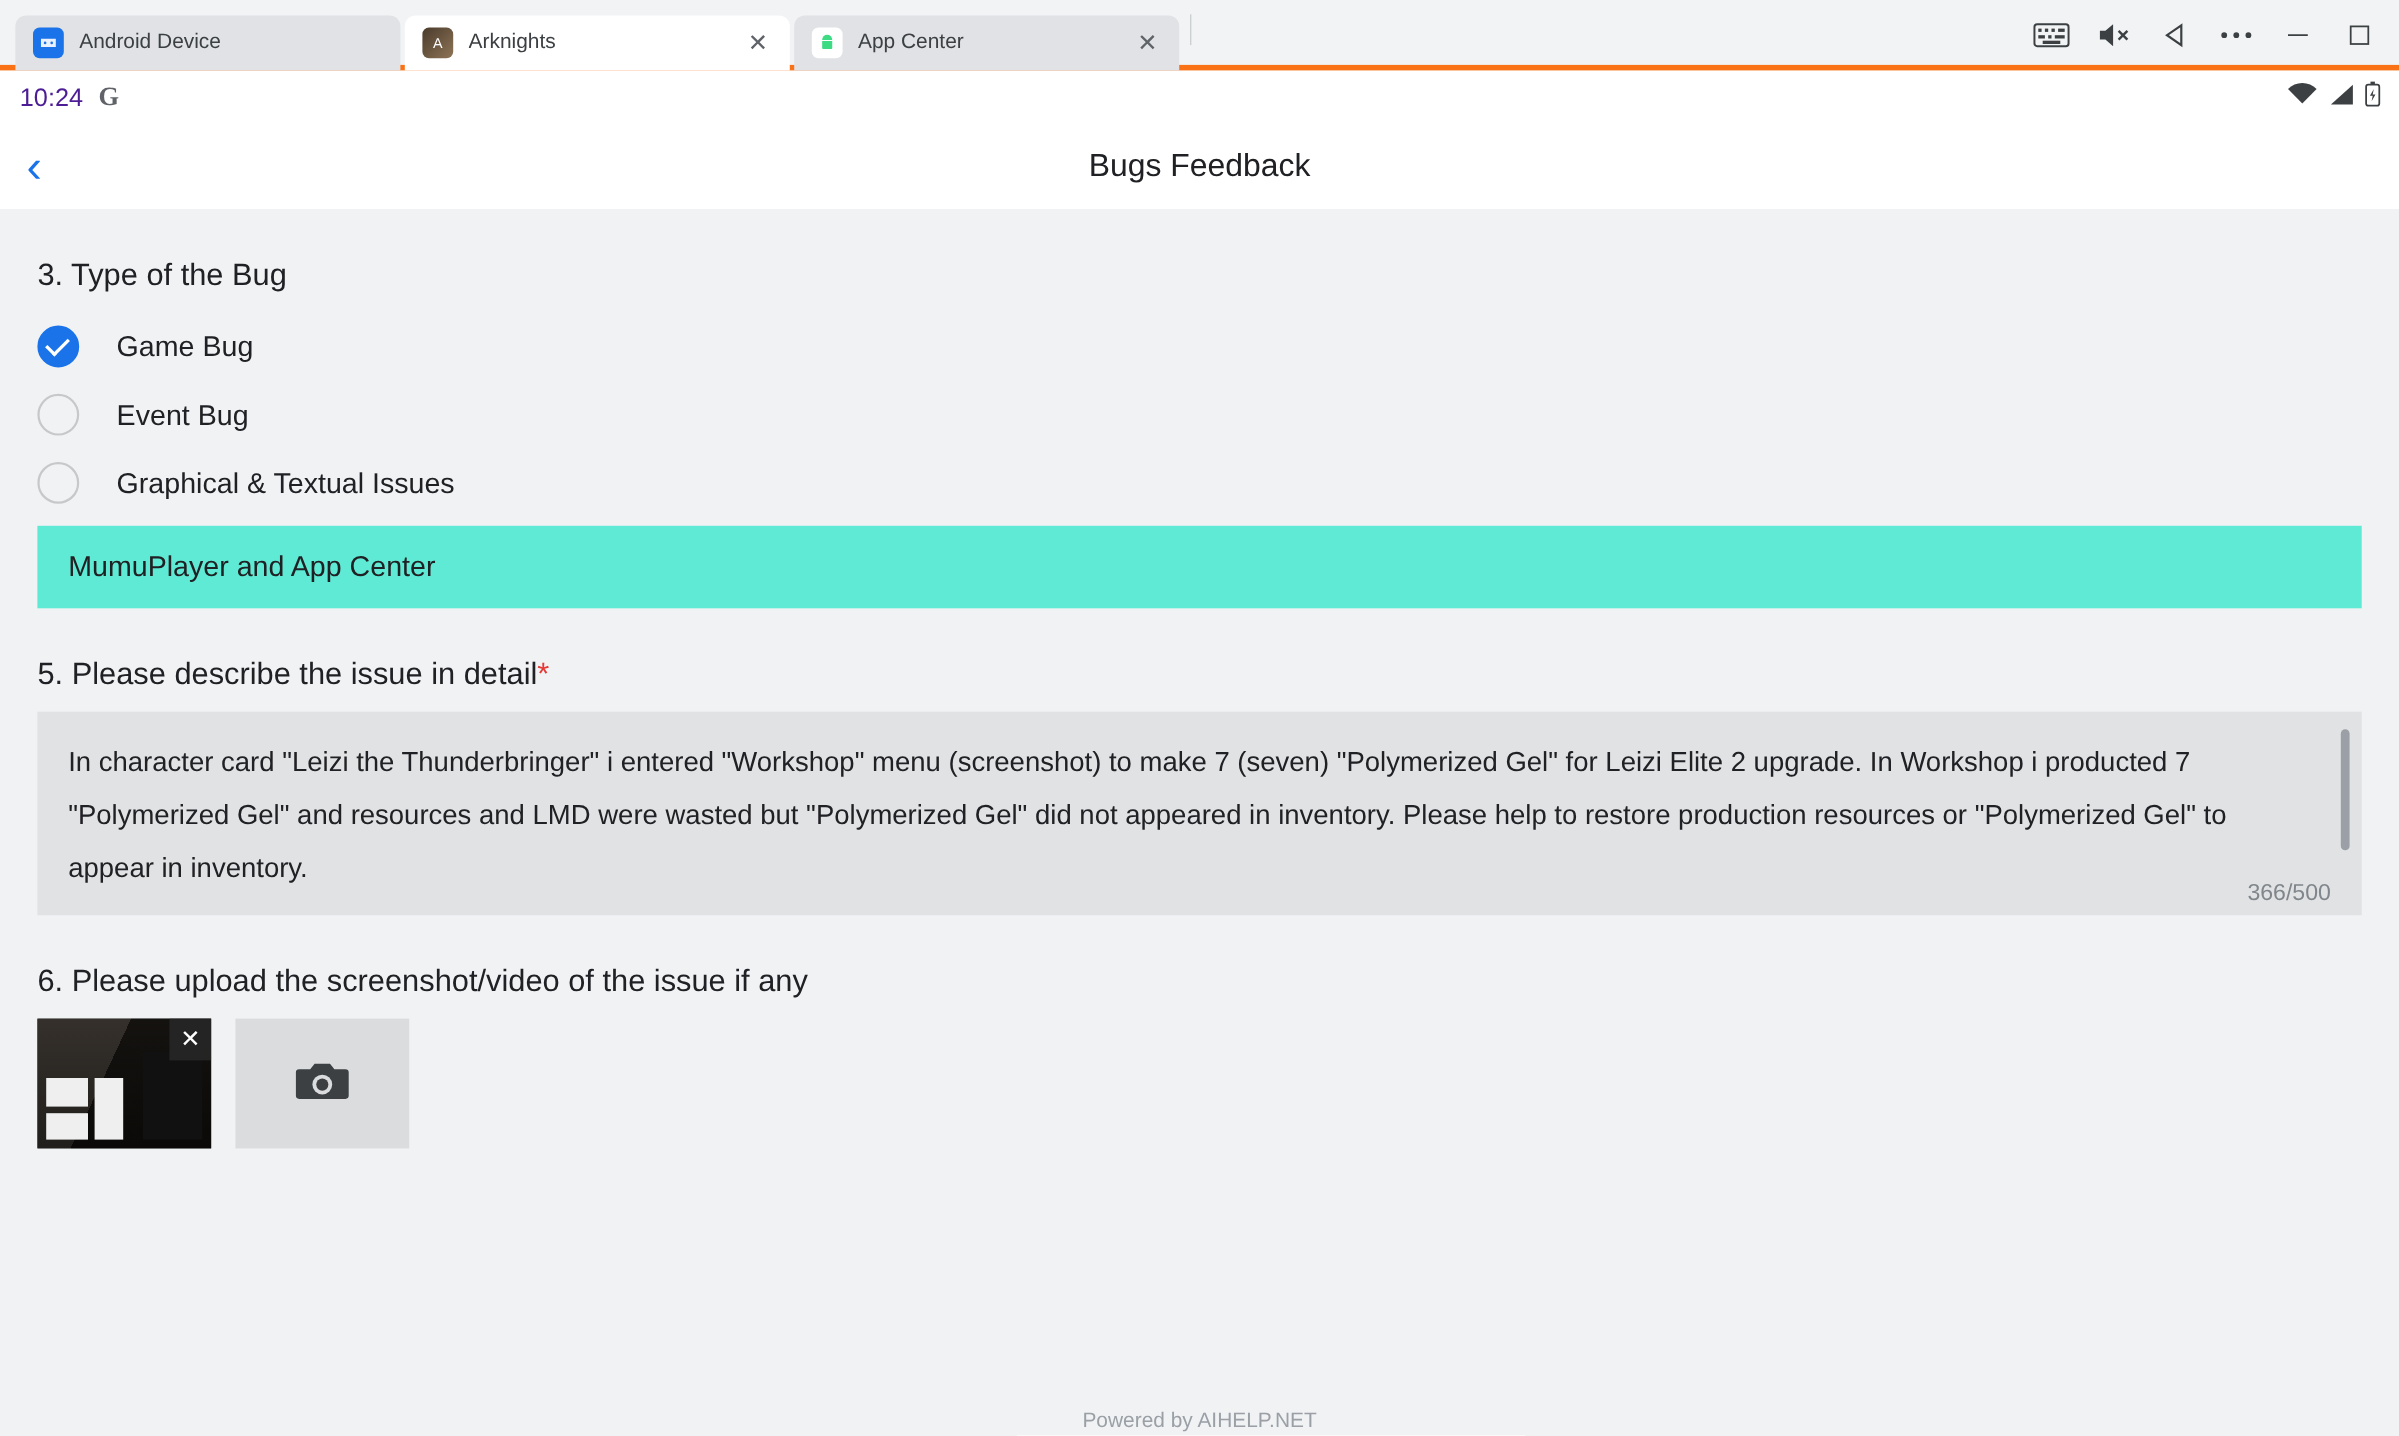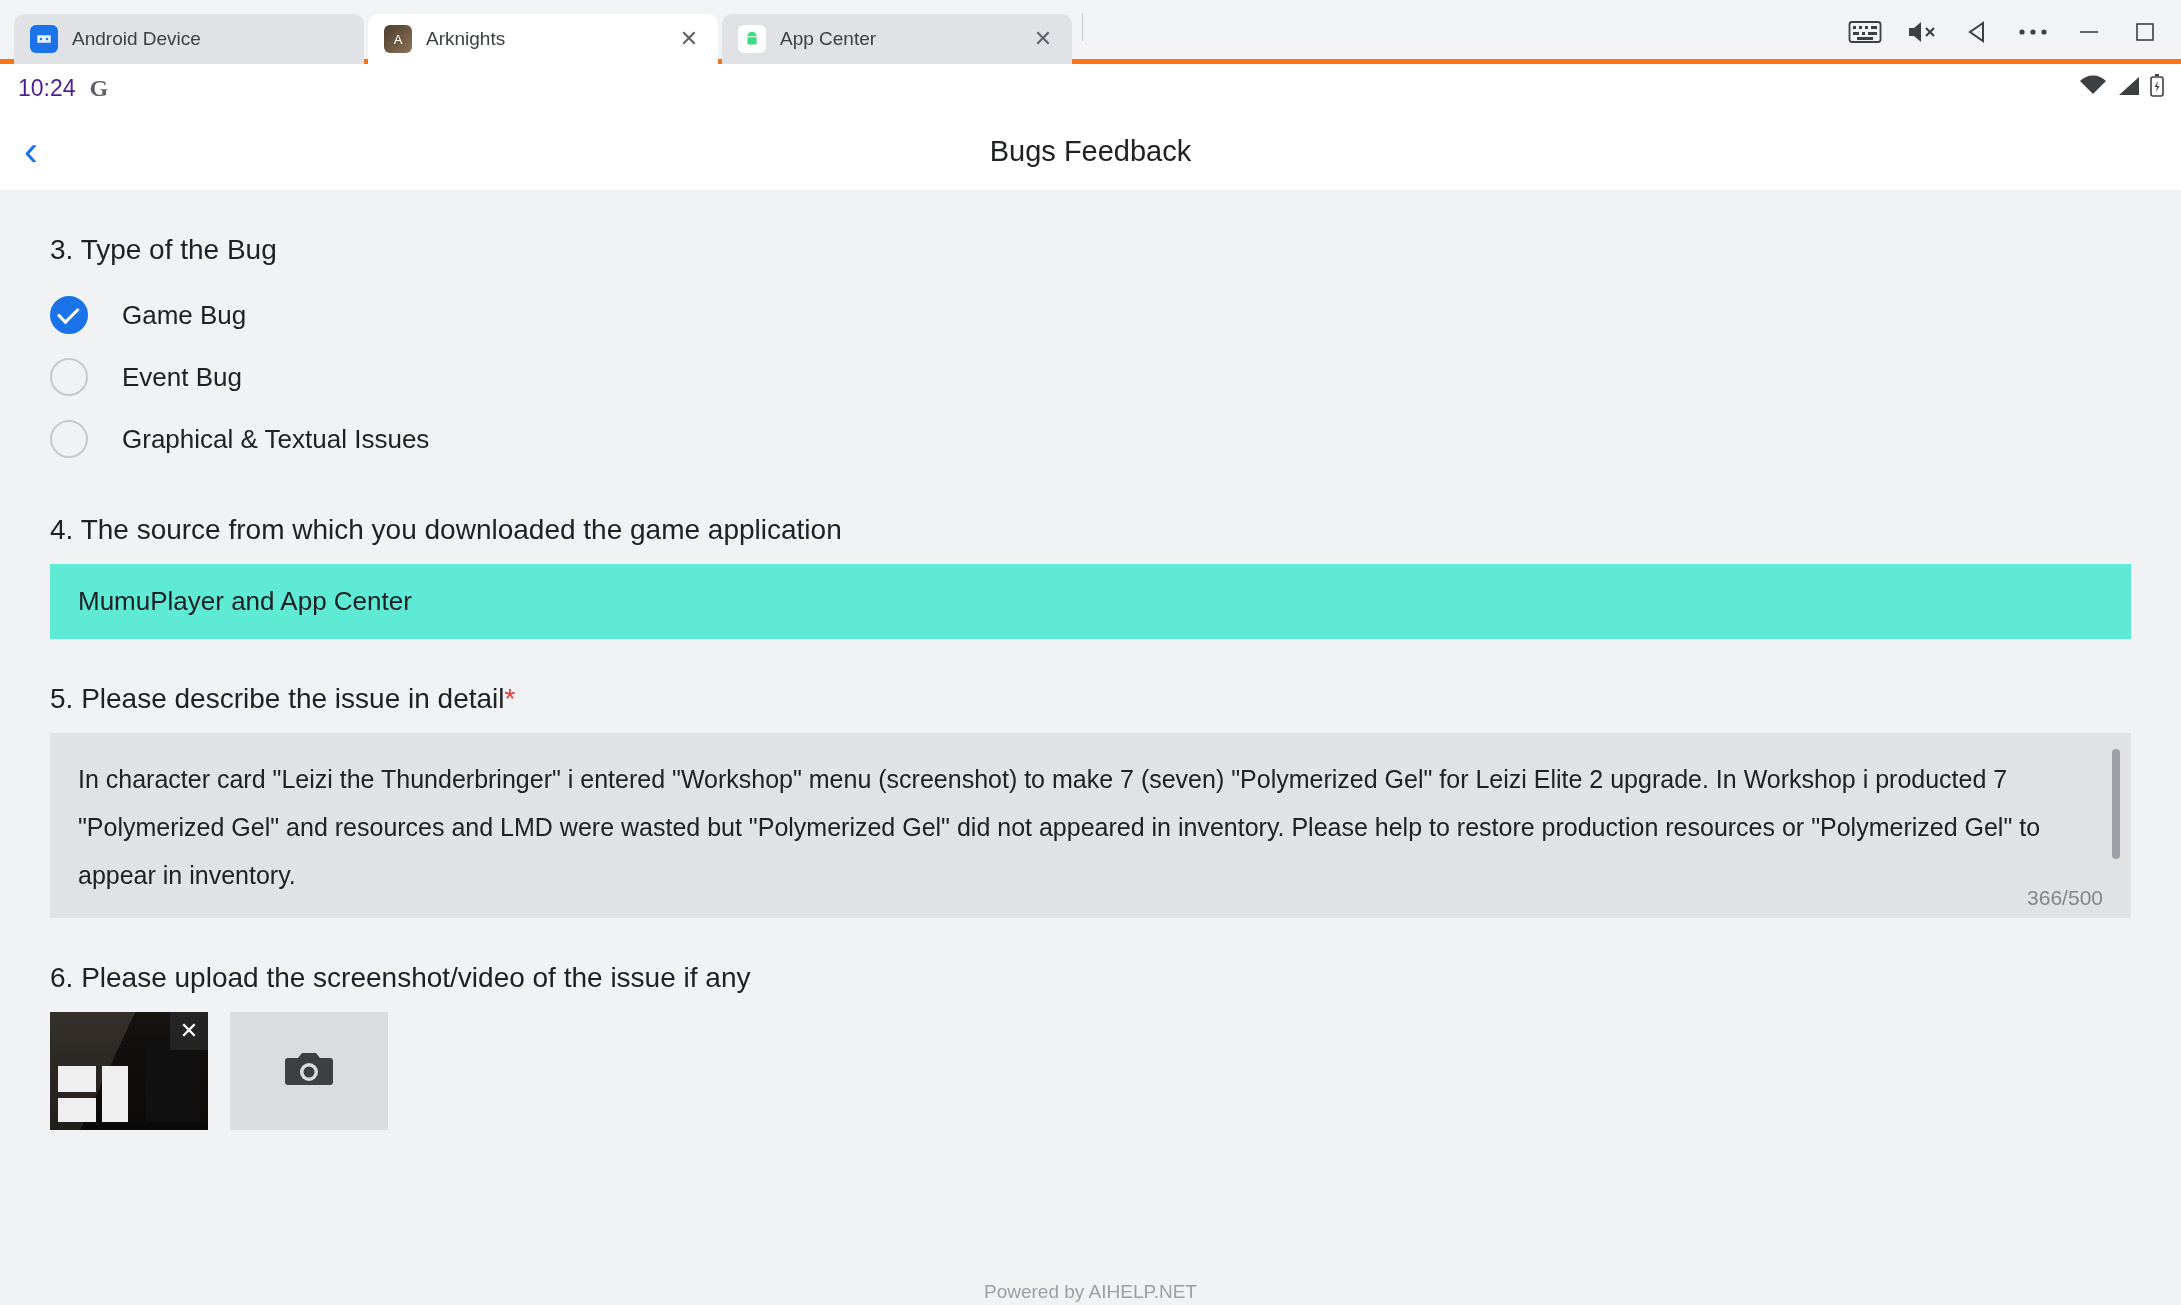--- a/index.html
+++ b/index.html
@@ -126,21 +126,21 @@
     position: relative;
   }
   .field-readonly {
     background: #e1e2e4;
     color: #3c4043;
     font-size: 26px;
     padding: 22px 22px;
     margin: 0 0 0 0;
   }
   .field-readonly.full { width: 100%; }
-  .inner { padding: 0 50px; }
+  .inner { padding: 0 34px; }
 
   .section-title {
     font-size: 28px;
     color: #202124;
     margin: 44px 0 18px 0;
   }
   .req { color: #e53935; }
 
   .radio-row {
     display: flex;
@@ -377,21 +377,20 @@
     </div>
     <div class="radio-row">
       <span class="radio"></span>
       <span class="radio-label">Event Bug</span>
     </div>
     <div class="radio-row">
       <span class="radio"></span>
       <span class="radio-label">Graphical &amp; Textual Issues</span>
     </div>
 
-    <div class="section-title">4. The source from which you downloaded the game application</div>
     <div class="select-box">MumuPlayer and App Center</div>
 
     <div class="section-title">
       <span>5. Please describe the issue in detail</span><span class="req">*</span>
     </div>
 
     <div class="textarea-box">
       <div class="textarea-text">In character card "Leizi the Thunderbringer" i entered "Workshop" menu (screenshot) to make 7 (seven) "Polymerized Gel" for Leizi Elite 2 upgrade. In Workshop i producted 7 "Polymerized Gel" and resources and LMD were wasted but "Polymerized Gel" did not appeared in inventory. Please help to restore production resources or "Polymerized Gel" to appear in inventory.</div>
       <div class="ta-scroll"></div>
       <div class="counter">366/500</div>

